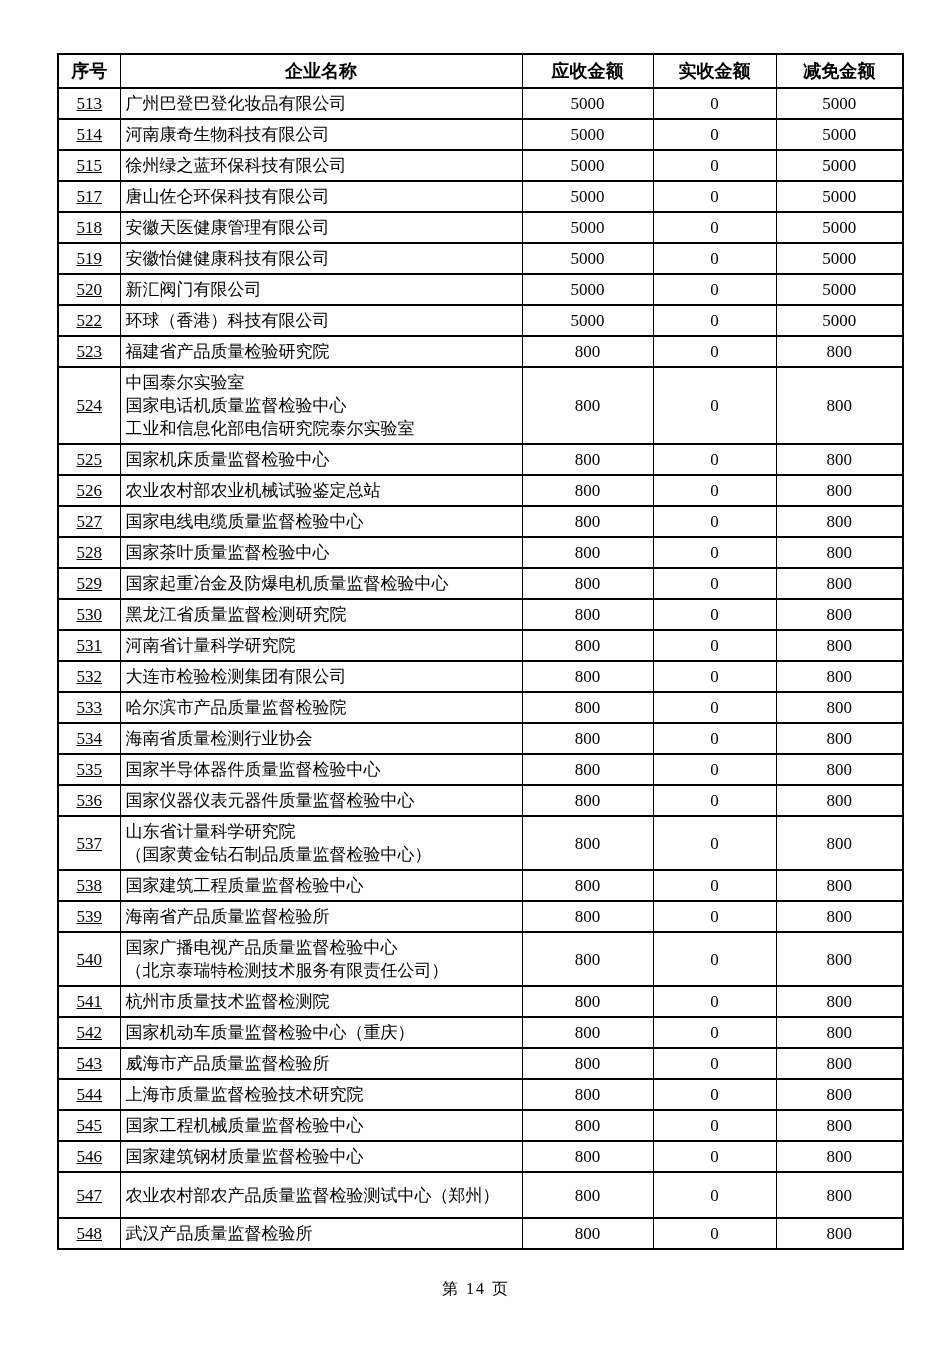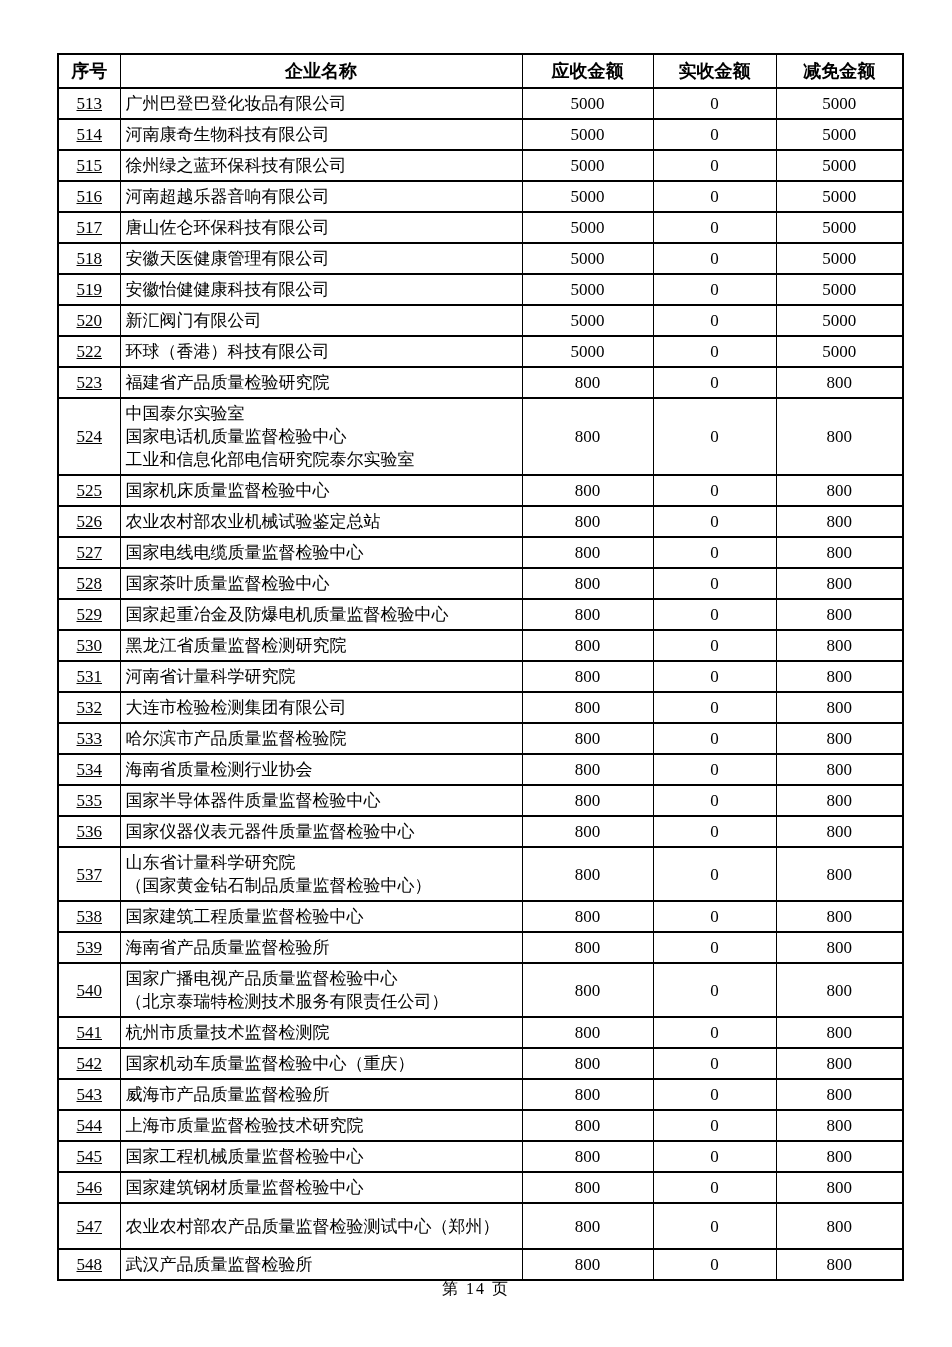--- a/index.html
+++ b/index.html
@@ -102,29 +102,20 @@
         <tr>
           <td class="no">515</td>
           <td class="name">
             <div>徐州绿之蓝环保科技有限公司</div>
           </td>
           <td class="amt">5000</td>
           <td class="amt">0</td>
           <td class="amt">5000</td>
         </tr>
         <tr>
-          <td class="no">516</td>
-          <td class="name">
-            <div>河南超越乐器音响有限公司</div>
-          </td>
-          <td class="amt">5000</td>
-          <td class="amt">0</td>
-          <td class="amt">5000</td>
-        </tr>
-        <tr>
           <td class="no">517</td>
           <td class="name">
             <div>唐山佐仑环保科技有限公司</div>
           </td>
           <td class="amt">5000</td>
           <td class="amt">0</td>
           <td class="amt">5000</td>
         </tr>
         <tr>
           <td class="no">518</td>

